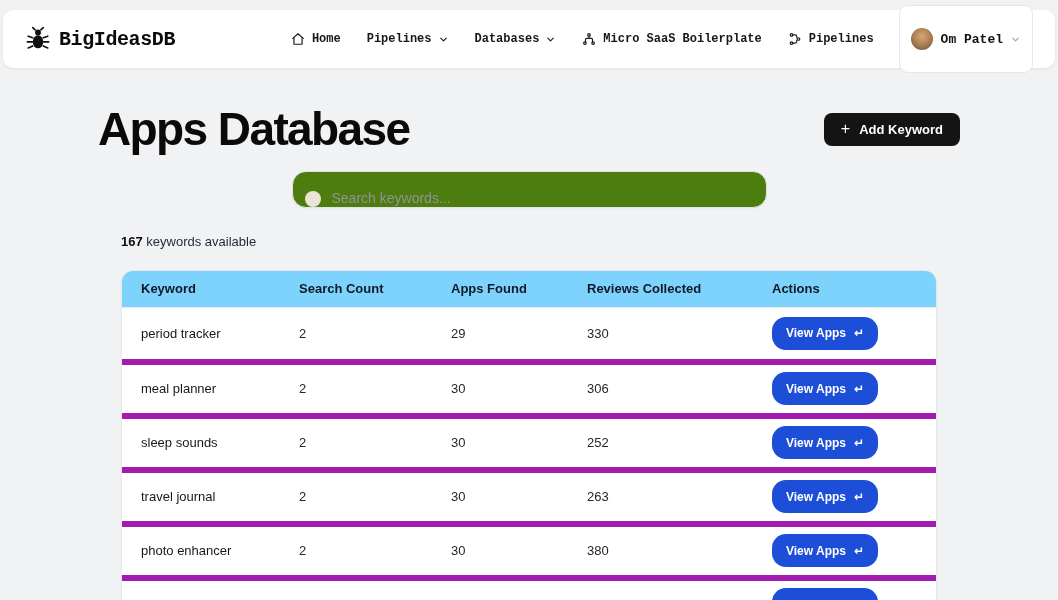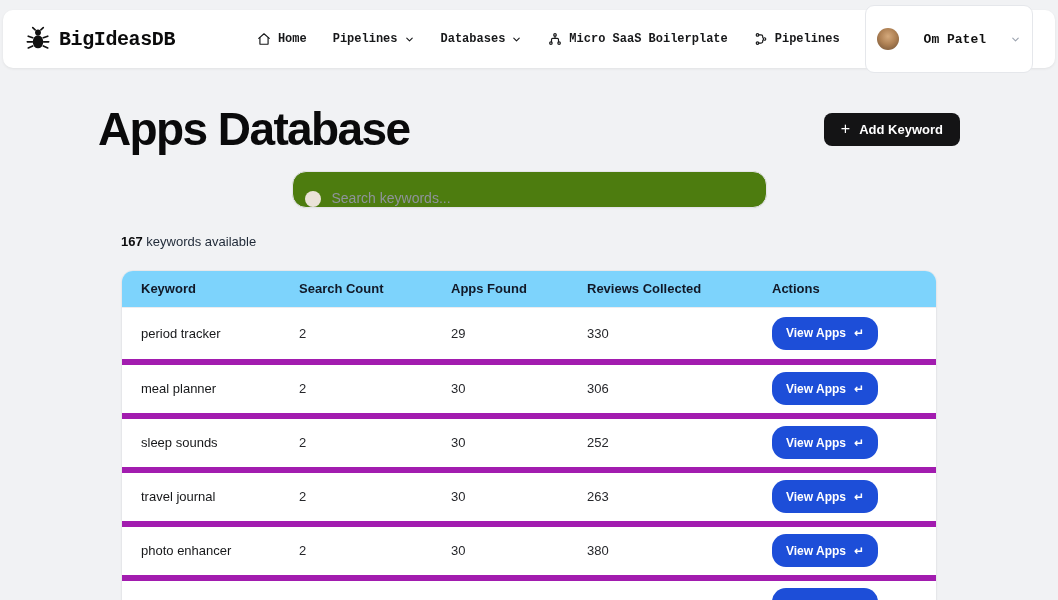--- a/index.html
+++ b/index.html
@@ -30,21 +30,21 @@
     display: inline-flex; align-items: center; gap: 7px;
     padding: 8px 11px; border-radius: 8px;
     font-size: 12px; font-weight: 600; color: #17181a;
     cursor: pointer; text-decoration: none; white-space: nowrap;
   }
   .nav-icon { display: inline-flex; color: #17181a; }
   .chevron { display: inline-flex; color: #17181a; margin-left: -1px; }
   .chevron.gray { color: #9ca3af; }
   .user-btn {
     margin-left: 10px;
-    display: inline-flex; align-items: center; gap: 25px;
+    display: inline-flex; align-items: center; gap: 8px;
     border: 1px solid #e5e7eb; border-radius: 9px;
     padding: 22px 11px; cursor: pointer; background: #fff;
   }
   .avatar {
     width: 22px; height: 22px; border-radius: 50%;
     background: radial-gradient(circle at 50% 38%, #d4a97c 0%, #b08255 45%, #6e4f33 100%);
     flex: 0 0 auto;
   }
   .user-name { font-size: 13px; font-weight: 700; color: #111; white-space: nowrap; }
 

